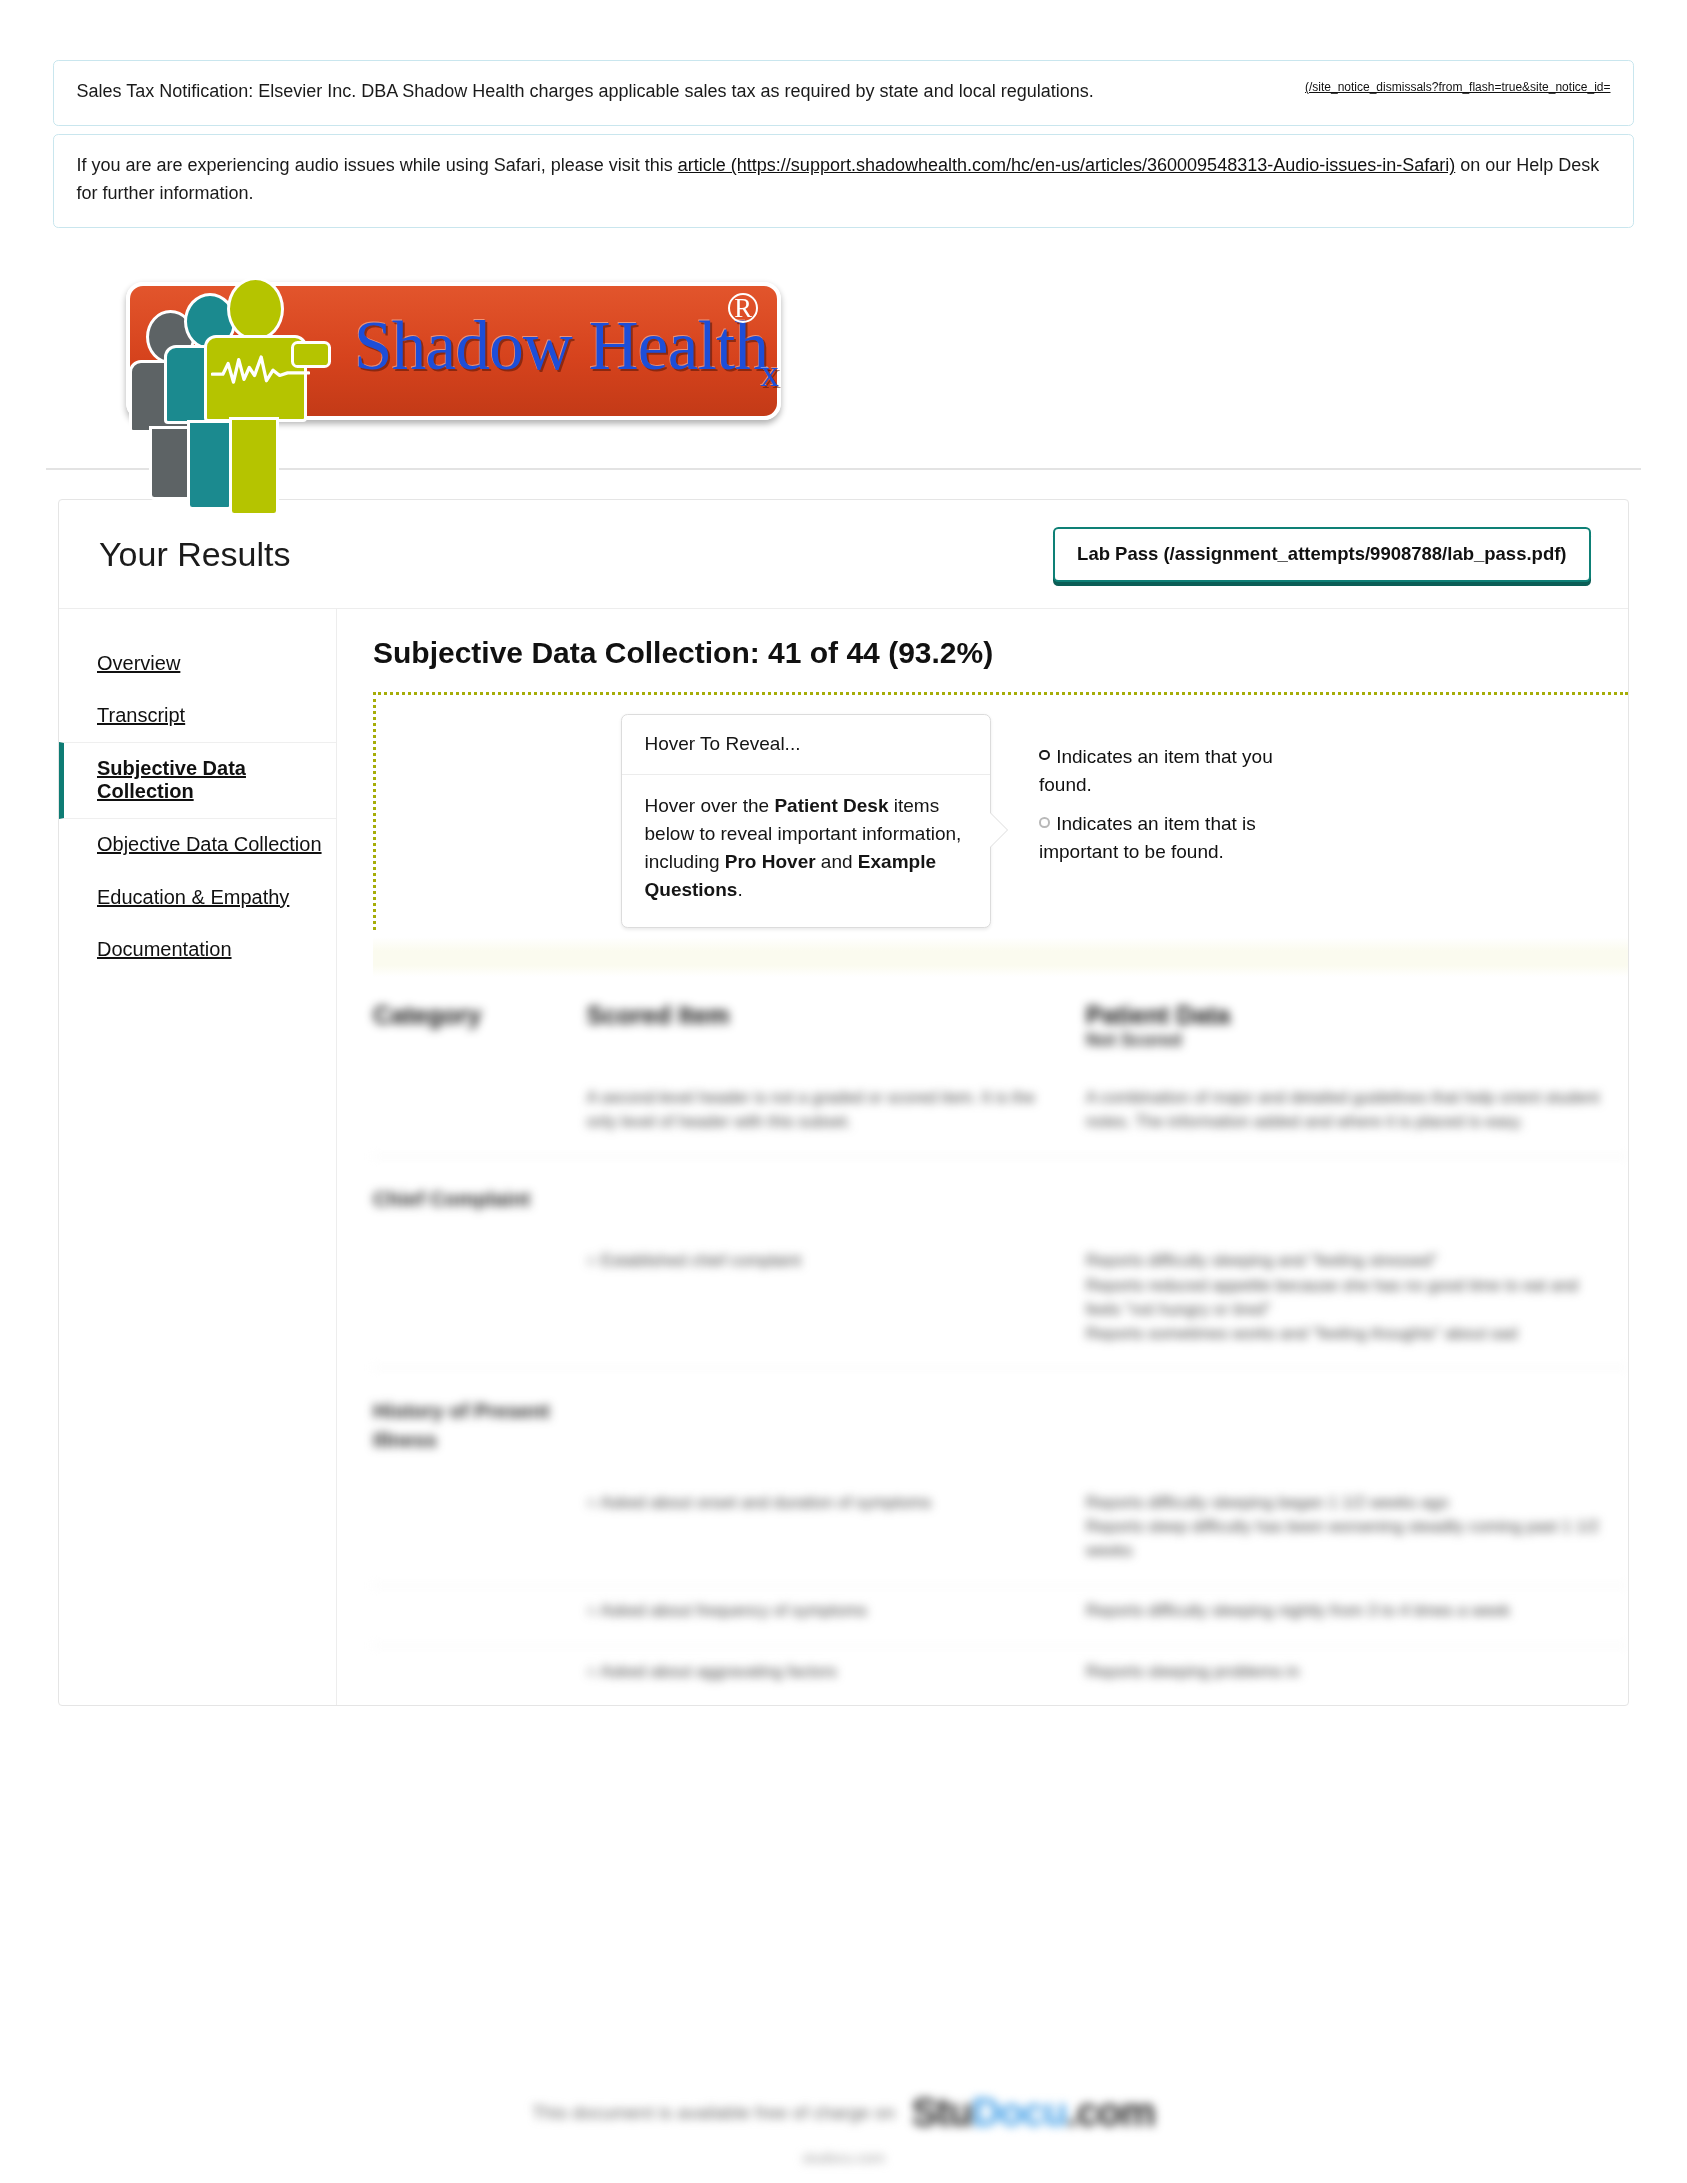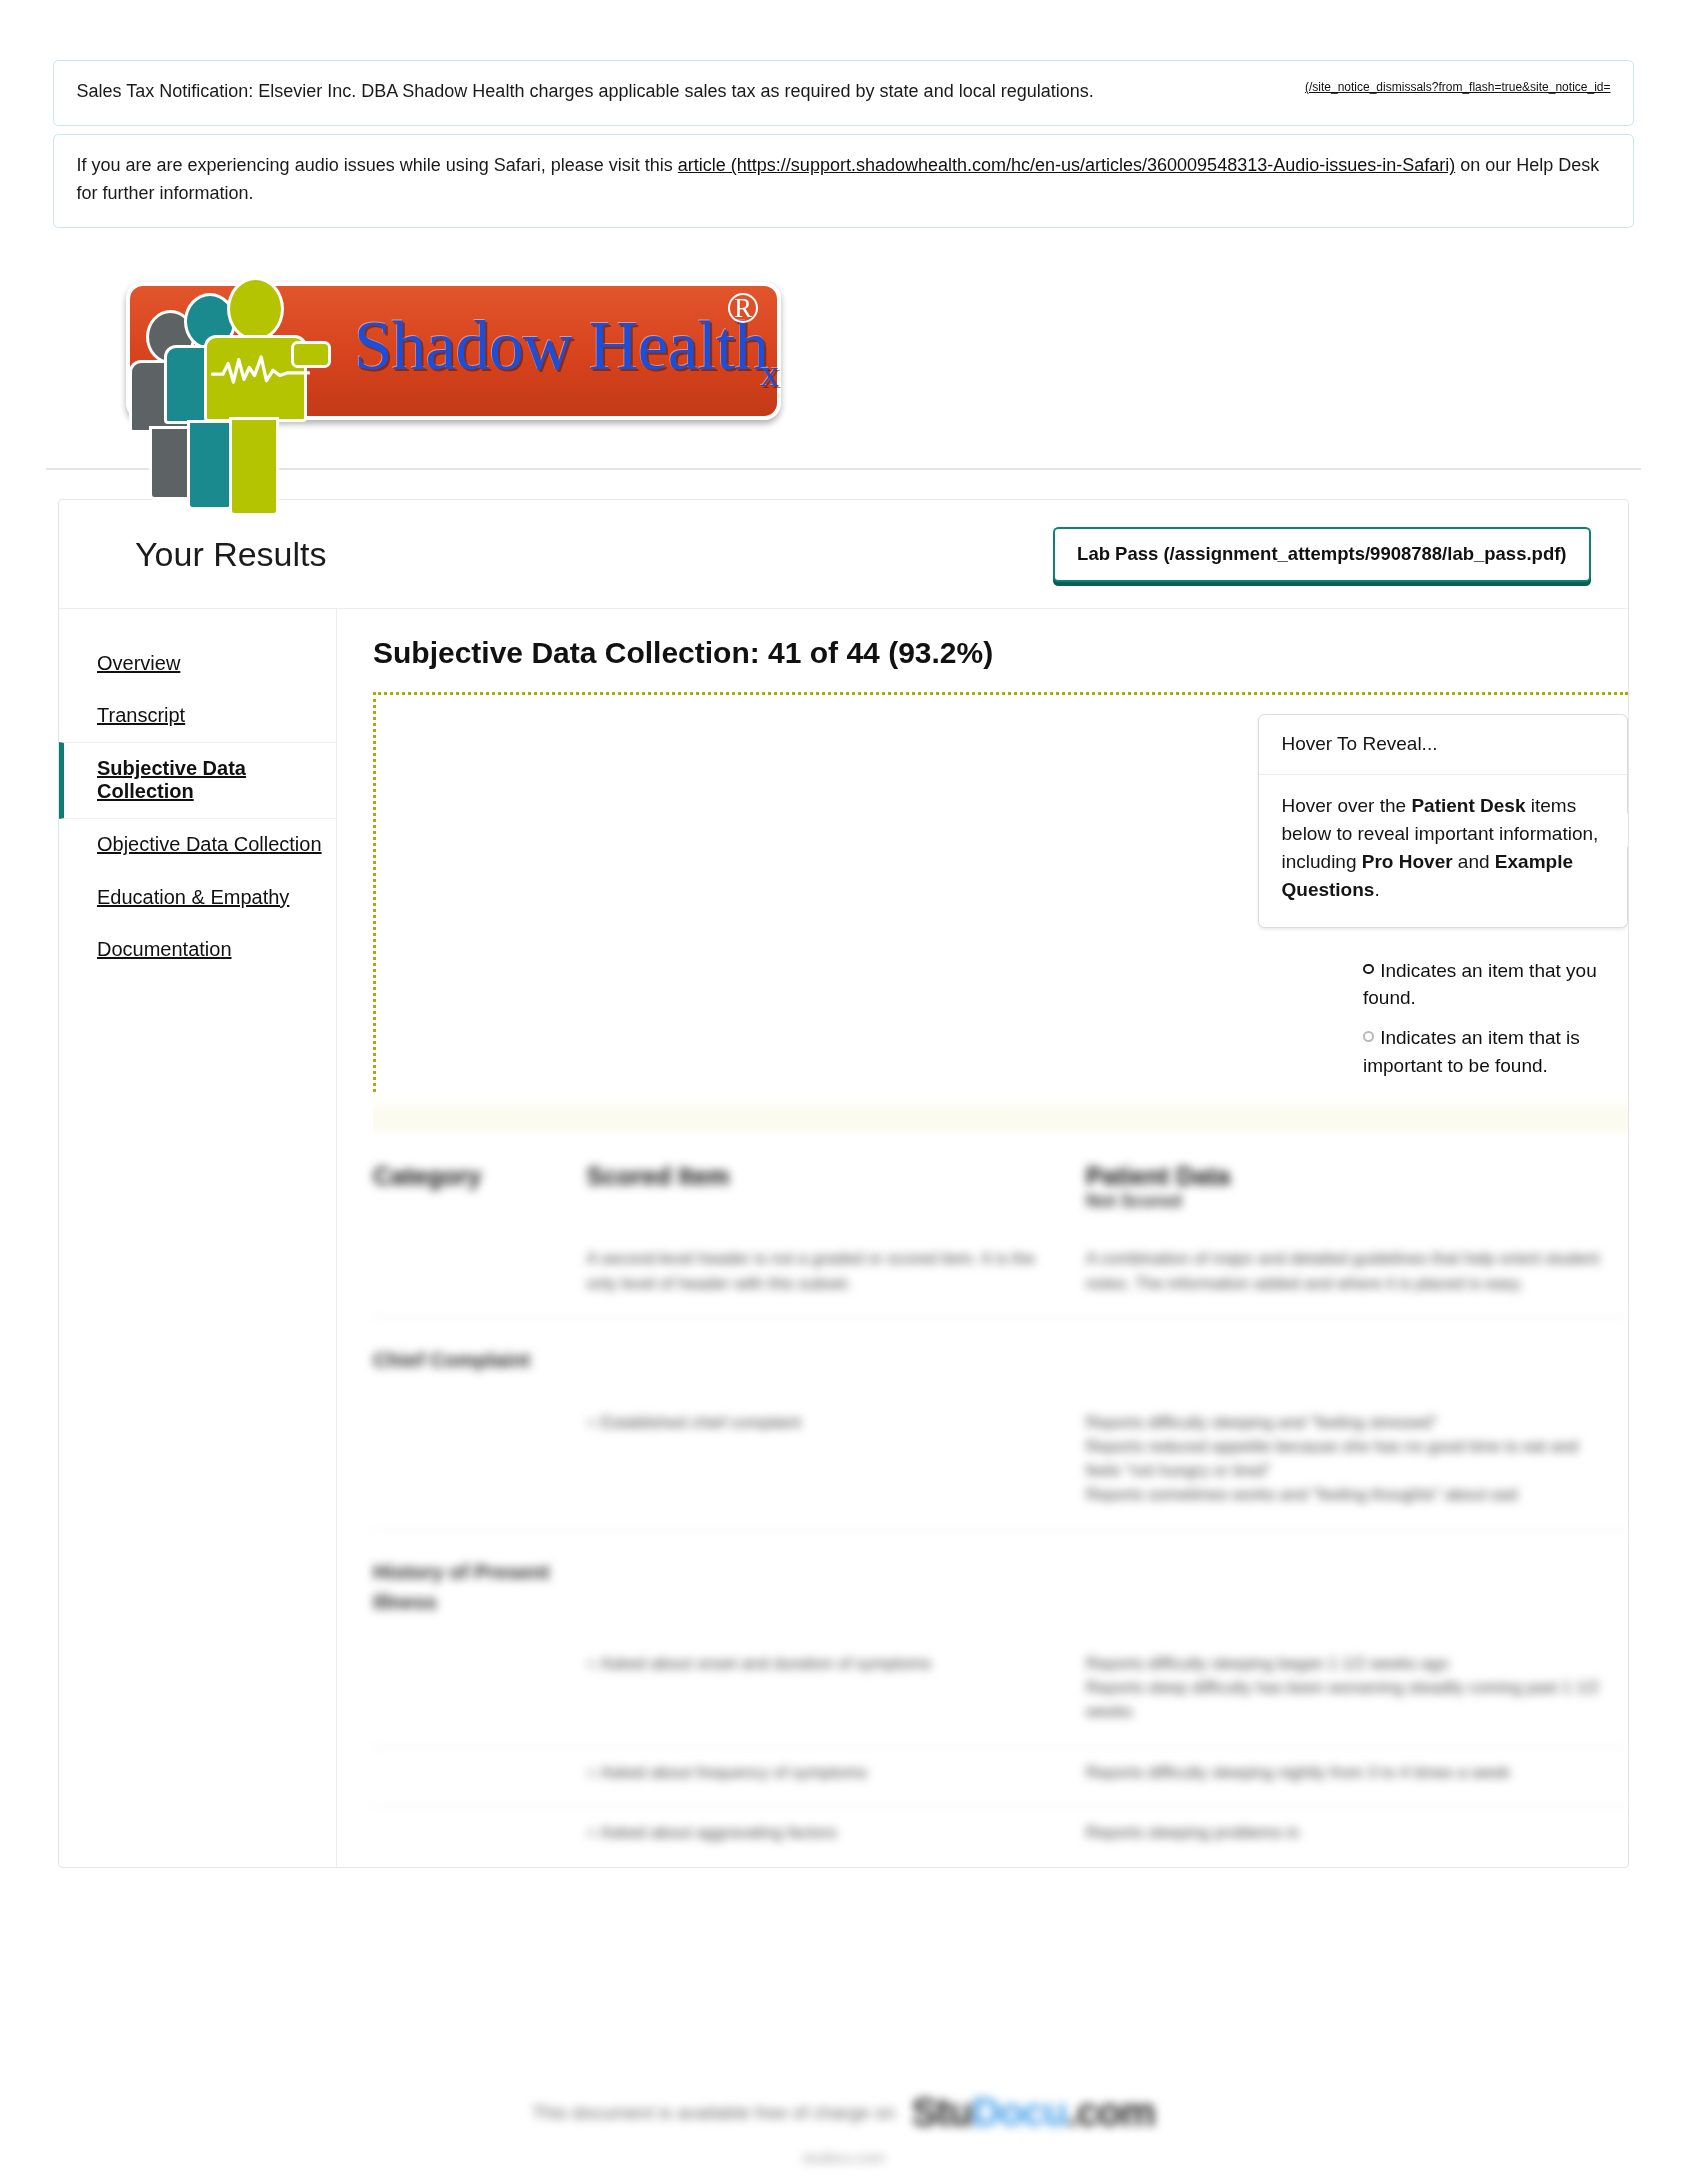--- a/index.html
+++ b/index.html
@@ -109,21 +109,21 @@
     border: 1.3px solid #e5e5e5;
     border-radius: 4px;
     background:#fff;
     overflow: hidden;
   }
   .results-head {
     display:flex; align-items:center; justify-content:space-between;
     padding: 26.5px 37px 26.5px 40px;
     border-bottom: 1.3px solid #ededed;
   }
-  .results-title { font-size: 34px; font-weight: 400; color:#1b1b1b;margin-left:36px; }
+  .results-title { font-size: 34px; font-weight: 400; color:#1b1b1b; }
   .labpass-btn {
     border: 2px solid #0e8076;
     border-radius: 5.3px;
     background: #ffffff;
     color:#111;
     font-size: 18.5px;
     font-weight: 700;
     padding: 14.6px 22.5px;
     box-shadow: 0 4px 0 #0b5e56;
     white-space: nowrap;
@@ -159,21 +159,21 @@
   h2.section-title { font-size: 30px; font-weight: 700; margin: 0 0 22.5px 0; color:#111; }
 
   .dotted-zone {
     border: 3.3px dotted #a6ad08;
     border-right: 0;
     border-bottom: 0;
     padding: 18.5px 0 0 0;
     position: relative;
     min-height: 238px;
   }
-  .reveal-row { display:flex; align-items:flex-end; padding: 0 0 0 0; flex-direction: column; }
+  .reveal-row { display:flex; align-items:flex-start; padding: 0 0 0 0; }
   .callout {
     position: relative;
     width: 370px; margin-left: 245px;
     border: 1.3px solid #dcdcdc;
     border-radius: 6.6px;
     background:#fff;
     box-shadow: 0 1.3px 3.3px rgba(0,0,0,0.08);
   }
   .callout-head { padding: 18.5px 22.5px; font-size: 19px; color:#151515; border-bottom: 1.3px solid #ececec; }
   .callout-body { padding: 17px 22.5px 22.5px 22.5px; font-size: 19px; line-height: 1.48; color:#151515; }

